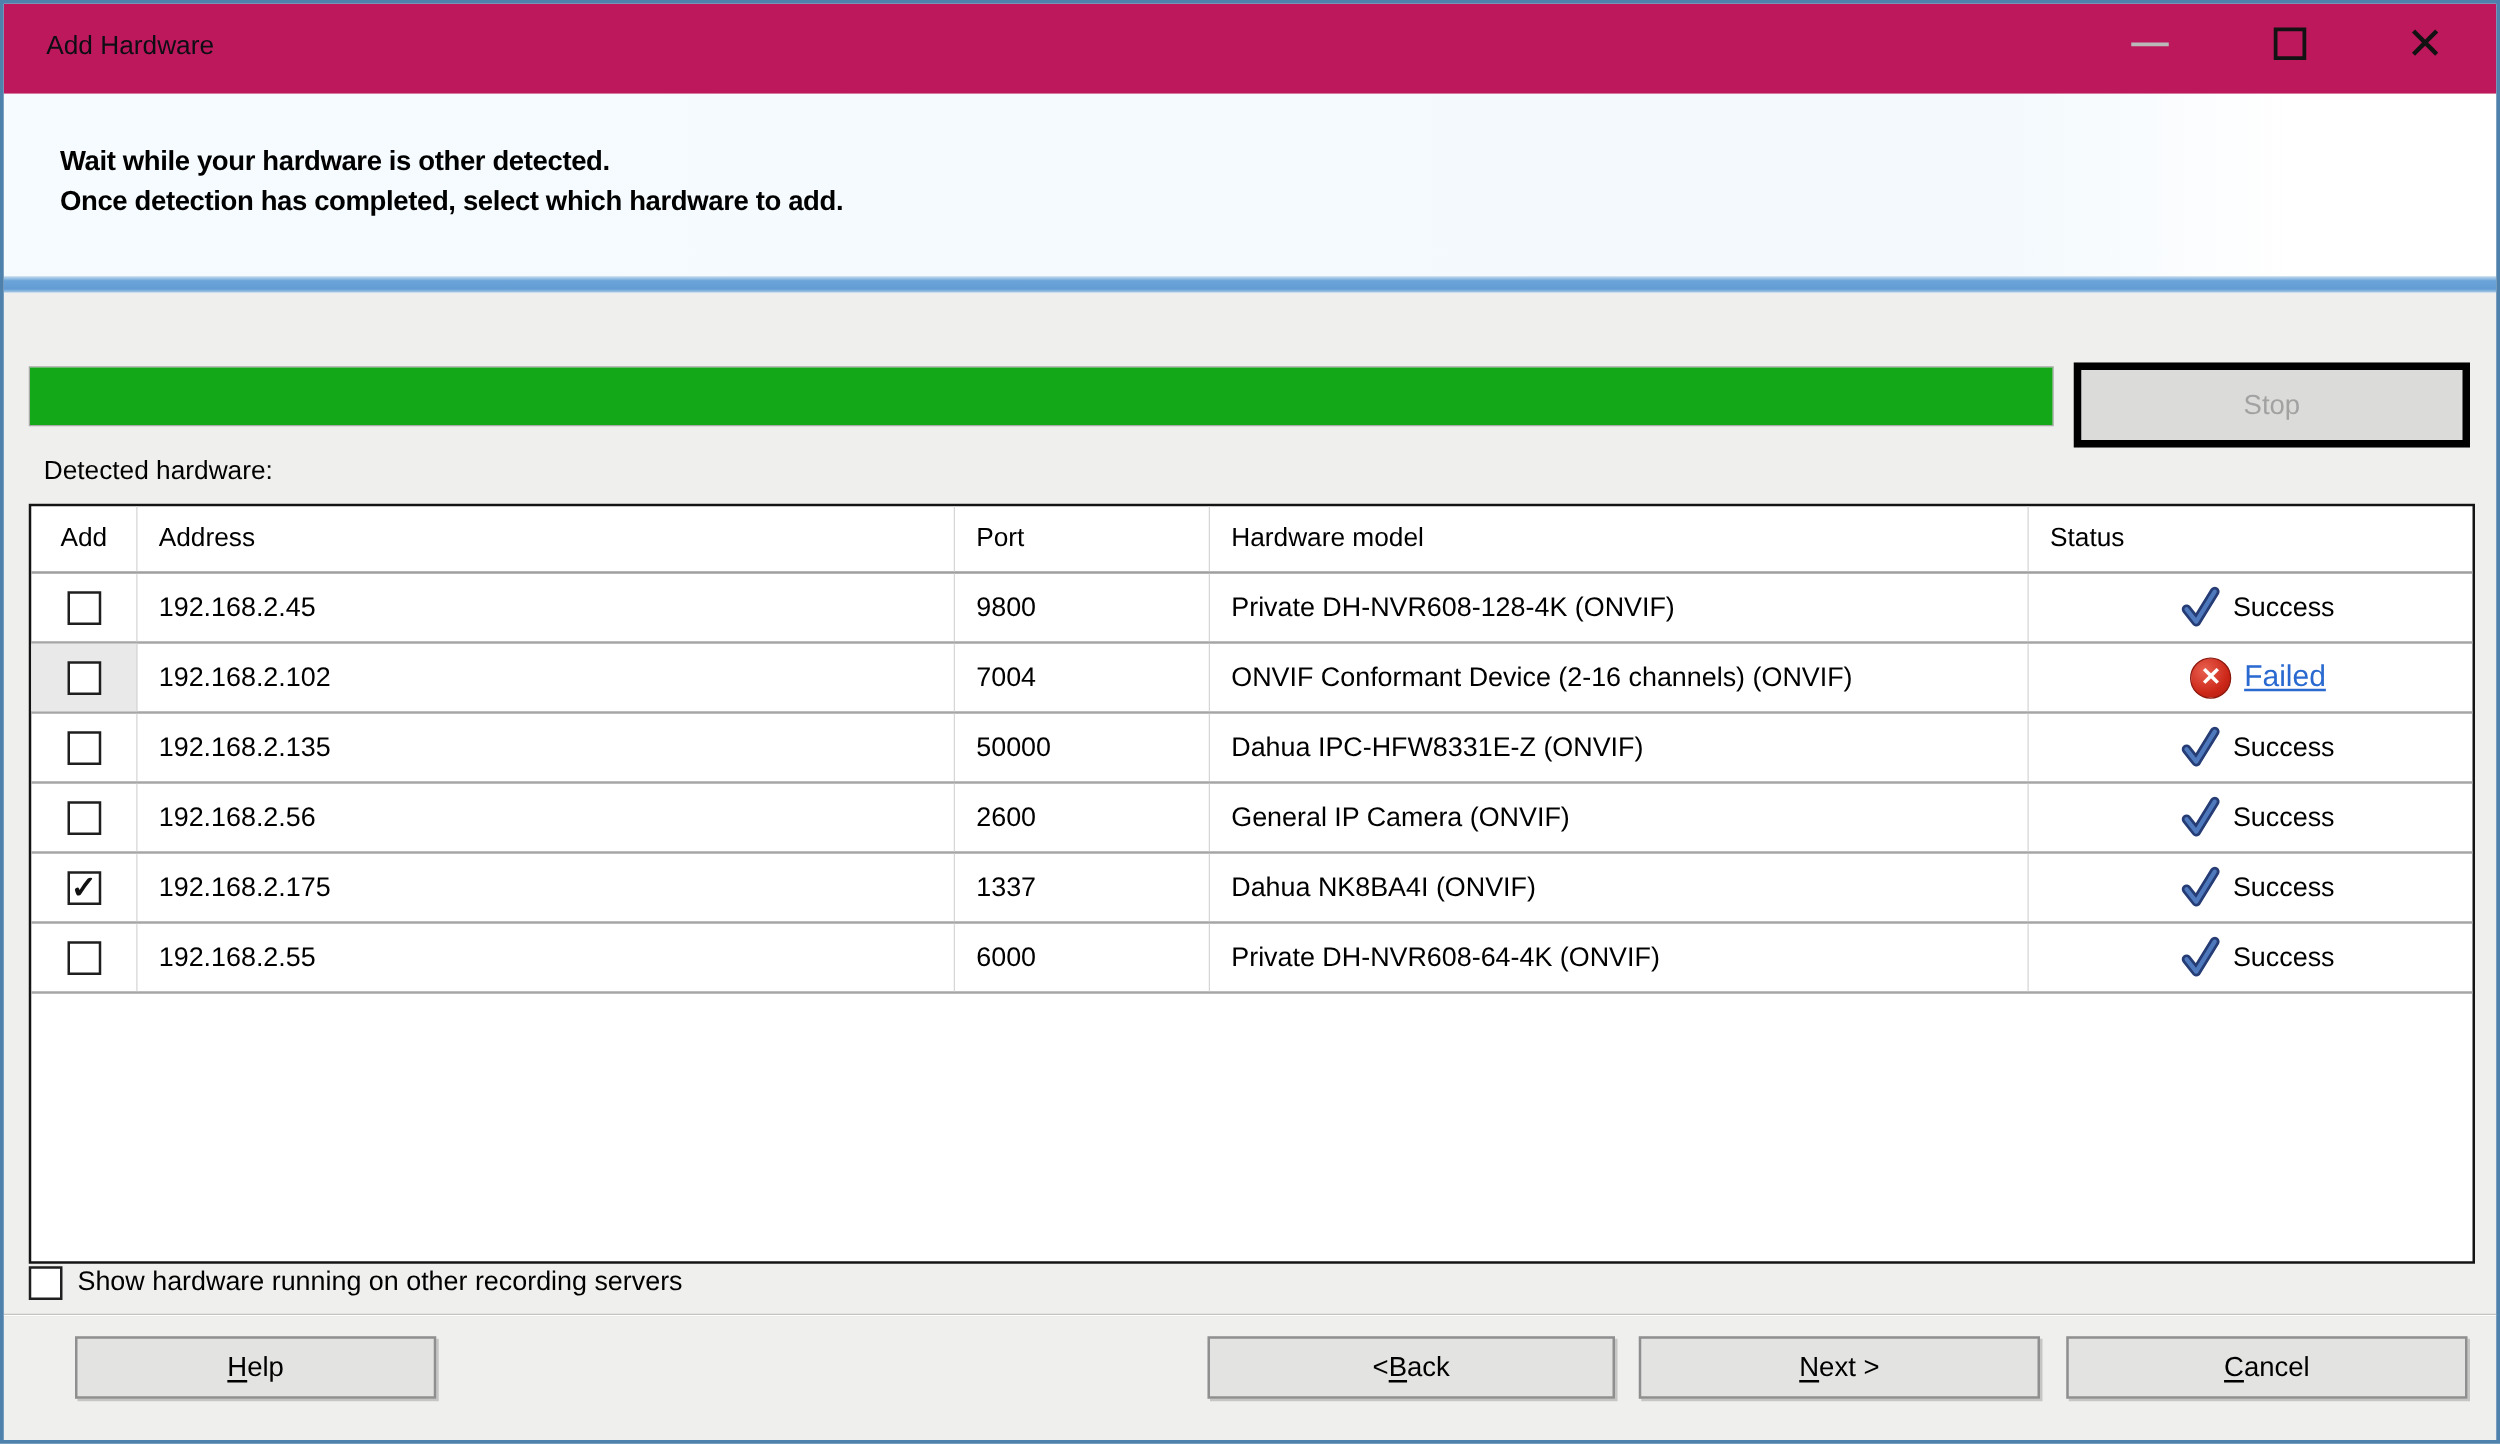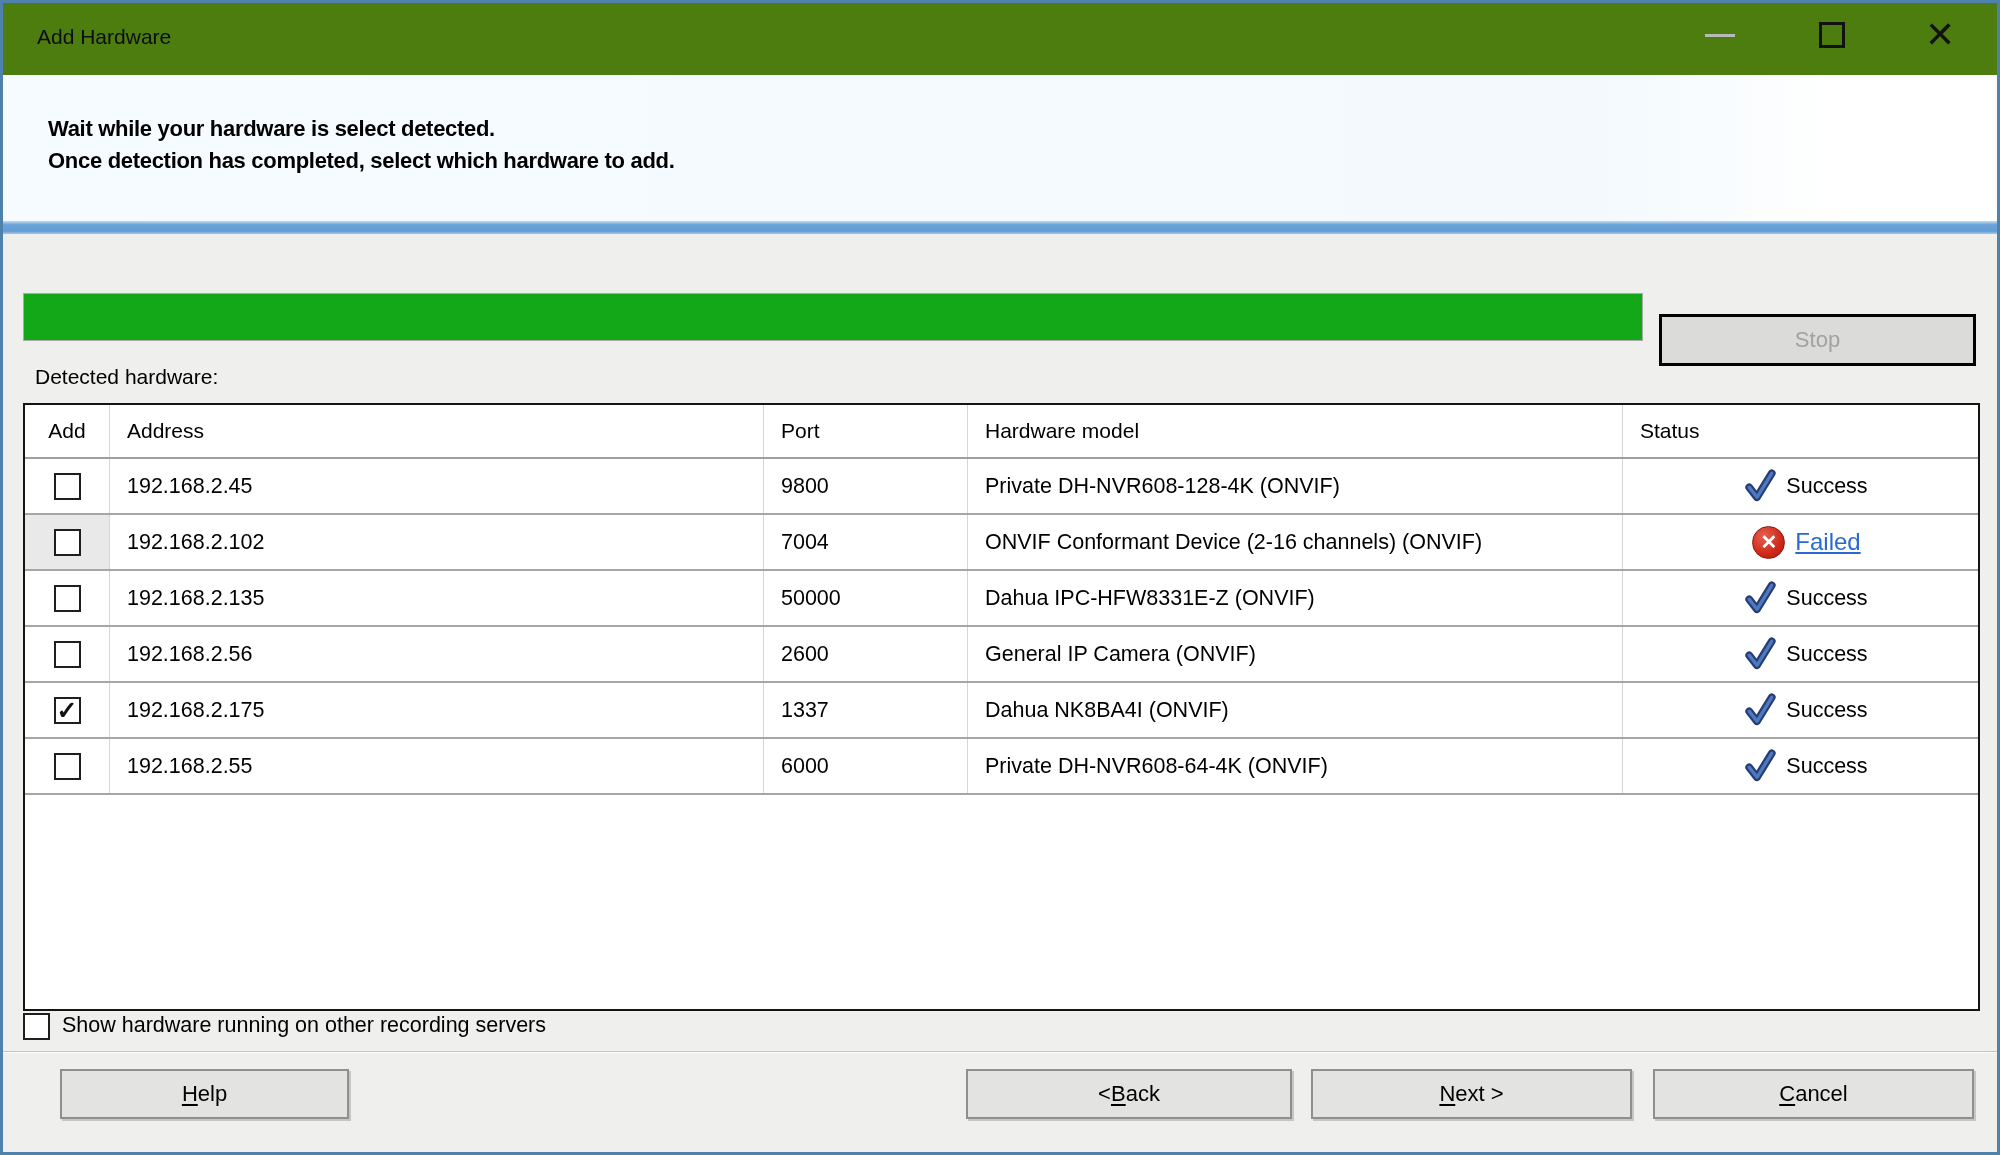--- a/index.html
+++ b/index.html
@@ -5,21 +5,21 @@
   * { box-sizing: border-box; margin: 0; padding: 0; }
   html, body { width: 2000px; height: 1155px; }
   body { font-family: "Liberation Sans", sans-serif; background: #ffffff; }
 
   .window {
     position: relative; width: 2000px; height: 1155px;
     border: 3px solid #4f81ad; background: #efefee; overflow: hidden;
   }
 
   
-  .titlebar { position: absolute; left: 0; top: 0; width: 100%; height: 72px; background: #4d7c0f; }
+  .titlebar { position: absolute; left: 0; top: 0; width: 100%; height: 72px; background: #be185d; }
   .window-title { position: absolute; left: 34px; top: 22px; font-size: 21px; color: #0d0d14; }
   .win-btn { position: absolute; top: 0; width: 58px; height: 64px; display: flex; align-items: center; justify-content: center; cursor: default; }
   .btn-min { right: 248px; }
   .btn-max { right: 136px; }
   .btn-close { right: 28px; }
   .min-glyph { width: 30px; height: 3px; background: #b9b9b9; }
   .max-glyph { width: 26px; height: 26px; border: 3px solid #121212; background: transparent; }
   .close-glyph { font-size: 36px; font-weight: 400; color: #121212; line-height: 1; }
 
   
@@ -33,23 +33,23 @@
     background: linear-gradient(to bottom, #c4dcf0, #6ba4d9 28%, #629cd3 78%, #a7cae7);
   }
 
   
   .progress-track {
     position: absolute; left: 20px; top: 290px; width: 1620px; height: 48px;
     border: 1px solid #a9a9a9; background: #e7e7e5;
   }
   .progress-fill { height: 100%; background: #12a817; }
   .stop-button {
-    position: absolute; left: 1656px; top: 287px; width: 317px; height: 52px;
-    background: #dbdbd9; border: 3px solid #000000; color: #a2a2a2;
-    font-size: 22px; display: flex; align-items: center; justify-content: center; margin-top: 24px;
+    position: absolute; left: 1656px; top: 287px; width: 317px; height: 68px;
+    background: #dbdbd9; border: 6px solid #000000; color: #a2a2a2;
+    font-size: 22px; display: flex; align-items: center; justify-content: center;
   }
 
   
   .detected-label { position: absolute; left: 20px; top: 362px; font-size: 21px; color: #000; margin-left: 12px; }
   .hw-table {
     position: absolute; left: 20px; top: 400px; width: 1957px; height: 608px;
     background: #ffffff; border: 2px solid #141414;
   }
   .t-row { display: grid; grid-template-columns: 85px 654px 204px 655px 1fr; }
   .t-head { height: 54px; border-bottom: 2px solid #9f9f9f; }
@@ -110,21 +110,21 @@
     <div class="win-btn btn-max">
       <div class="max-glyph"></div>
     </div>
     <div class="win-btn btn-close">
       <div class="close-glyph">✕</div>
     </div>
   </div>
 
   <div class="header-band">
     <div class="instructions">
-      <div>Wait while your hardware is select detected.</div>
+      <div>Wait while your hardware is other detected.</div>
       <div>Once detection has completed, select which hardware to add.</div>
     </div>
   </div>
   <div class="blue-line"></div>
 
   <div class="progress-track">
     <div class="progress-fill" style="width:100%"></div>
   </div>
   <div class="stop-button">Stop</div>
 

